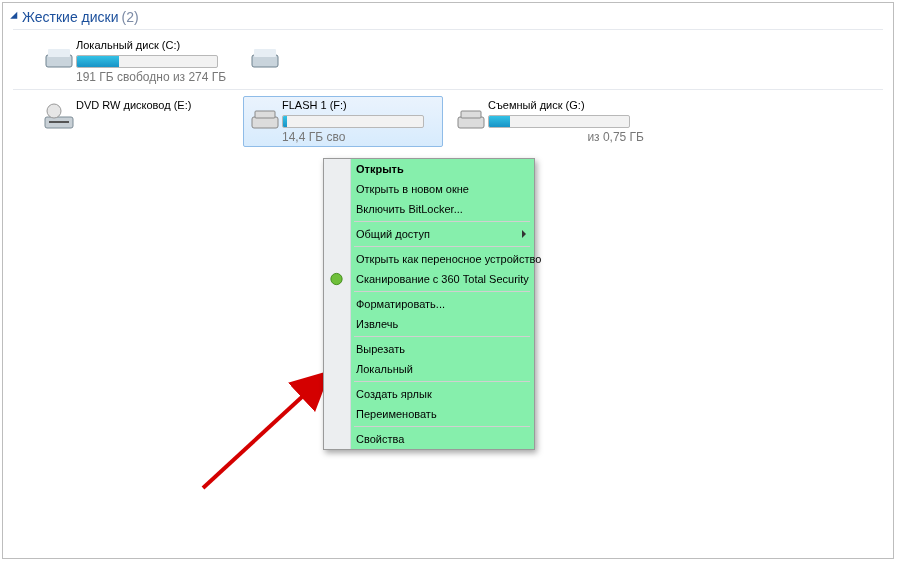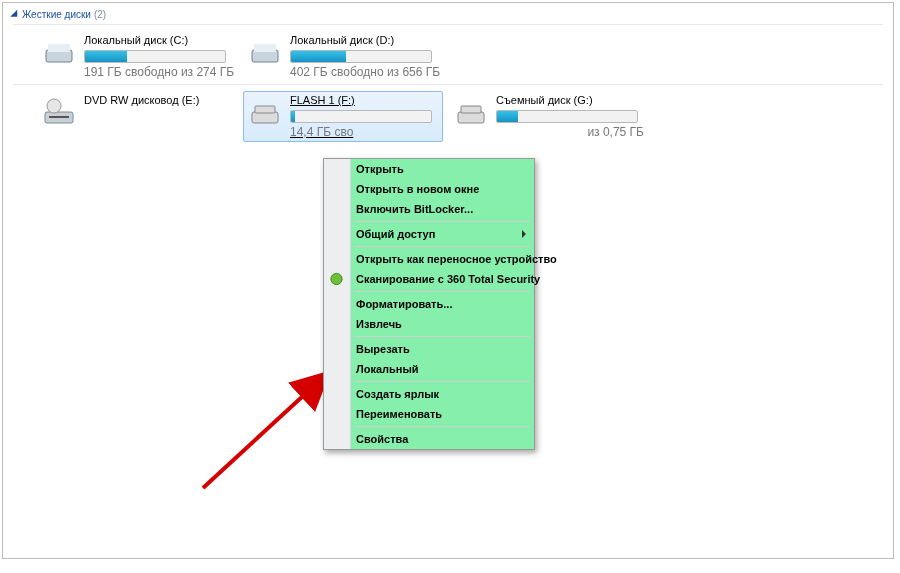--- a/index.html
+++ b/index.html
@@ -21,21 +21,21 @@
     border: 1px solid #bdbdbd;
     background: #fff;
   }
 
   
   .group-header {
     display: flex;
     align-items: center;
     padding: 6px 0 2px 10px;
     color: #1b4f9c;
-    font-size: 10px;
+    font-size: 14px;
   }
   .group-header .tri {
     width: 0; height: 0;
     border-left: 5px solid #1b4f9c;
     border-top: 5px solid transparent;
     border-bottom: 5px solid transparent;
     transform: rotate(45deg);
     margin-right: 4px;
   }
   .group-header .count { color: #7b8aa5; margin-left: 3px; }
@@ -46,30 +46,28 @@
 
   
   .drives-row {
     display: flex;
     gap: 6px;
     padding-left: 34px;
   }
   .drive {
     width: 190px;
     display: flex;
-    gap: 8px;
     padding: 2px 4px;
     border: 1px solid transparent;
     border-radius: 2px;
     align-items: flex-start;
   }
   .drive.selected {
     background: linear-gradient(#eaf3fd, #d7ebfd);
     border: 1px solid #8fbce8;
-    text-decoration: underline;
   }
   .drive-icon {
     width: 34px; height: 34px;
     flex: 0 0 34px;
   }
   .drive-body { flex: 1; min-width: 0; }
   .drive-name {
     font-size: 11px;
     white-space: nowrap;
     overflow: hidden;
@@ -117,21 +115,20 @@
   .context-menu .gutter {
     position: absolute;
     left: 0; top: 0; bottom: 0;
     width: 26px;
     background: #eceef0;
     border-right: 1px solid #d5d9de;
   }
   .cm-item, .cm-sep {
     position: relative;
     z-index: 1;
-    font-weight: bold;
   }
   .cm-item {
     padding: 4px 8px 4px 32px;
     white-space: nowrap;
     display: flex;
     align-items: center;
   }
   .cm-item.bold { font-weight: bold; }
   .cm-item .sub-arrow {
     margin-left: auto;
@@ -186,27 +183,20 @@
         </div>
         <div class="drive-status">191 ГБ свободно из 274 ГБ</div>
       </div>
     </div>
 
     <div class="drive">
       <svg class="drive-icon ic-hdd" viewBox="0 0 34 34">
         <rect class="body" x="4" y="16" width="26" height="12" rx="2"></rect>
         <rect class="top" x="6" y="10" width="22" height="8" rx="1"></rect>
       </svg>
-      <div class="drive-body">
-        <div class="drive-name">Локальный диск (D:)</div>
-        <div class="cap-bar">
-          <div class="cap-fill" style="width:39%"></div>
-        </div>
-        <div class="drive-status">402 ГБ свободно из 656 ГБ</div>
-      </div>
     </div>
   </div>
 
   <div class="group-line"></div>
 
   <div class="drives-row">
 
     <div class="drive">
       <svg class="drive-icon ic-dvd" viewBox="0 0 34 34">
         <rect x="3" y="18" width="28" height="11" rx="2" fill="#c8d0d6" stroke="#7d8c96"></rect>

